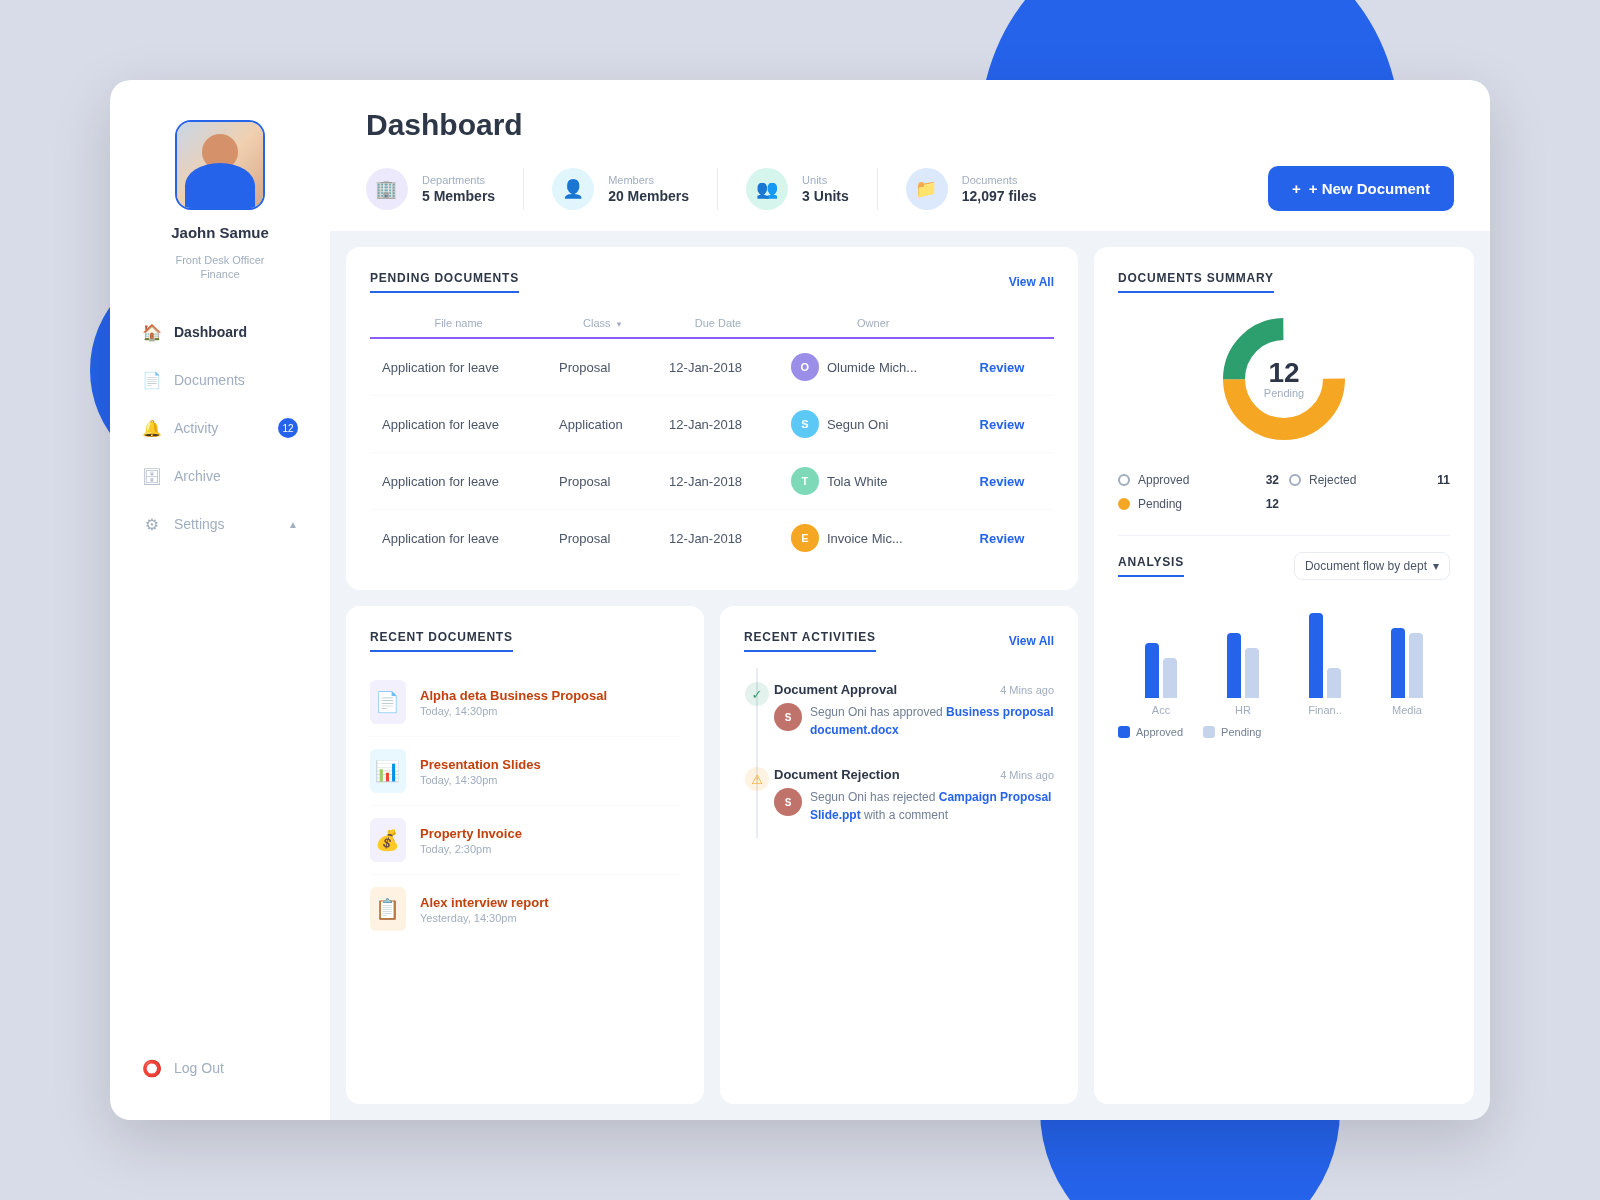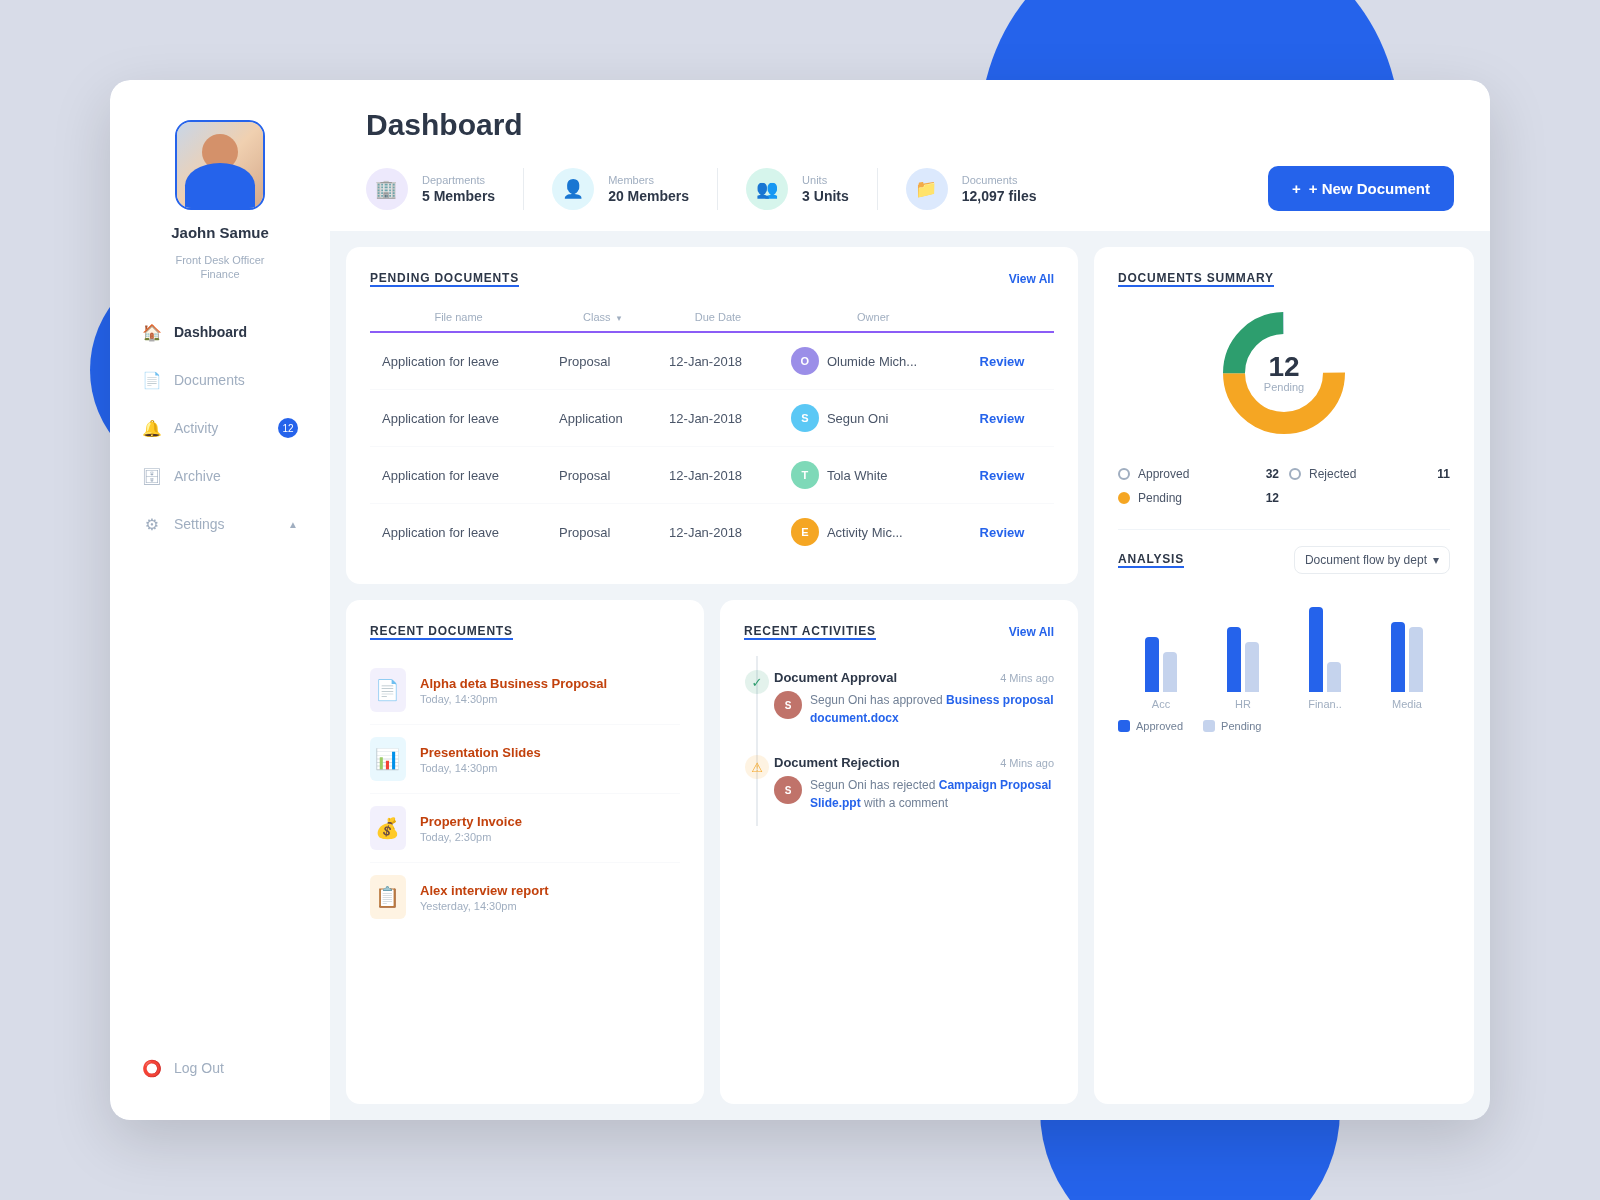--- a/index.html
+++ b/index.html
@@ -308,20 +308,21 @@
       justify-content: space-between;
       margin-bottom: 16px;
     }
     .card-title {
       font-size: 12px;
       font-weight: 700;
       color: #2d3748;
       letter-spacing: 0.8px;
       text-transform: uppercase;
       border-bottom: 2px solid #2563eb;
+      padding-bottom: 6px;
     }
     .view-all-link {
       color: #2563eb;
       font-size: 12px;
       font-weight: 600;
       cursor: pointer;
       text-decoration: none;
     }
 
     
@@ -773,21 +774,21 @@
   </tr>
               <tr>
     <td>Application for leave</td>
     <td>Proposal</td>
     <td>12-Jan-2018</td>
     <td>
       <div class="owner-cell">
         <div class="owner-avatar" style="background:#f5a623;">
           E
         </div>
-        <span>Activity Mic...</span>
+        <span>Invoice Mic...</span>
       </div>
     </td>
     <td>
       <button class="review-btn">Review</button>
     </td>
   </tr>
             </tbody>
         </table>
       </div>
 

